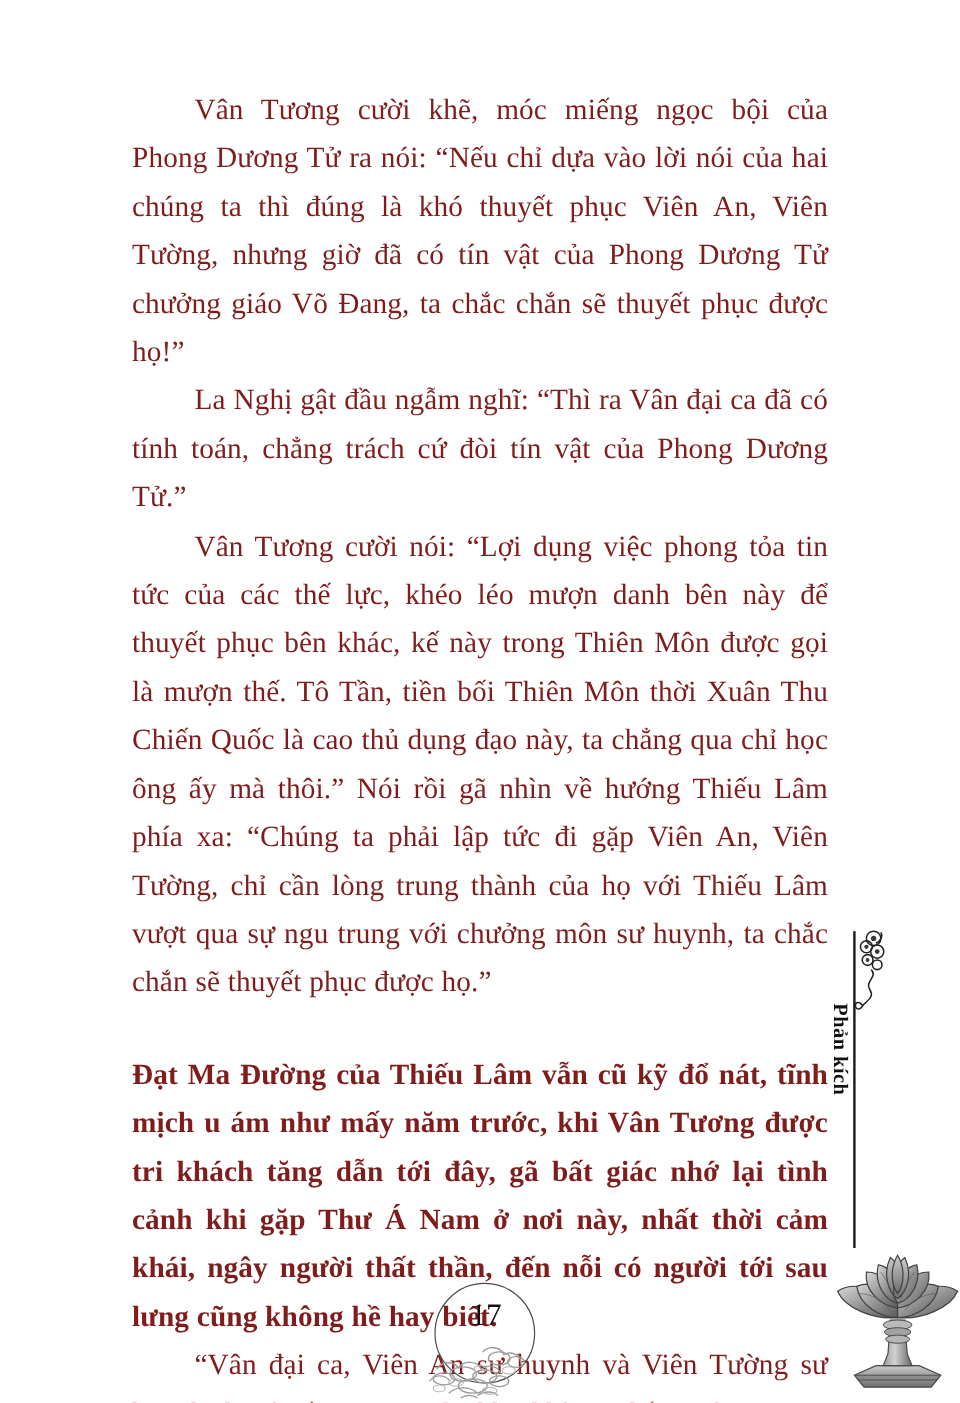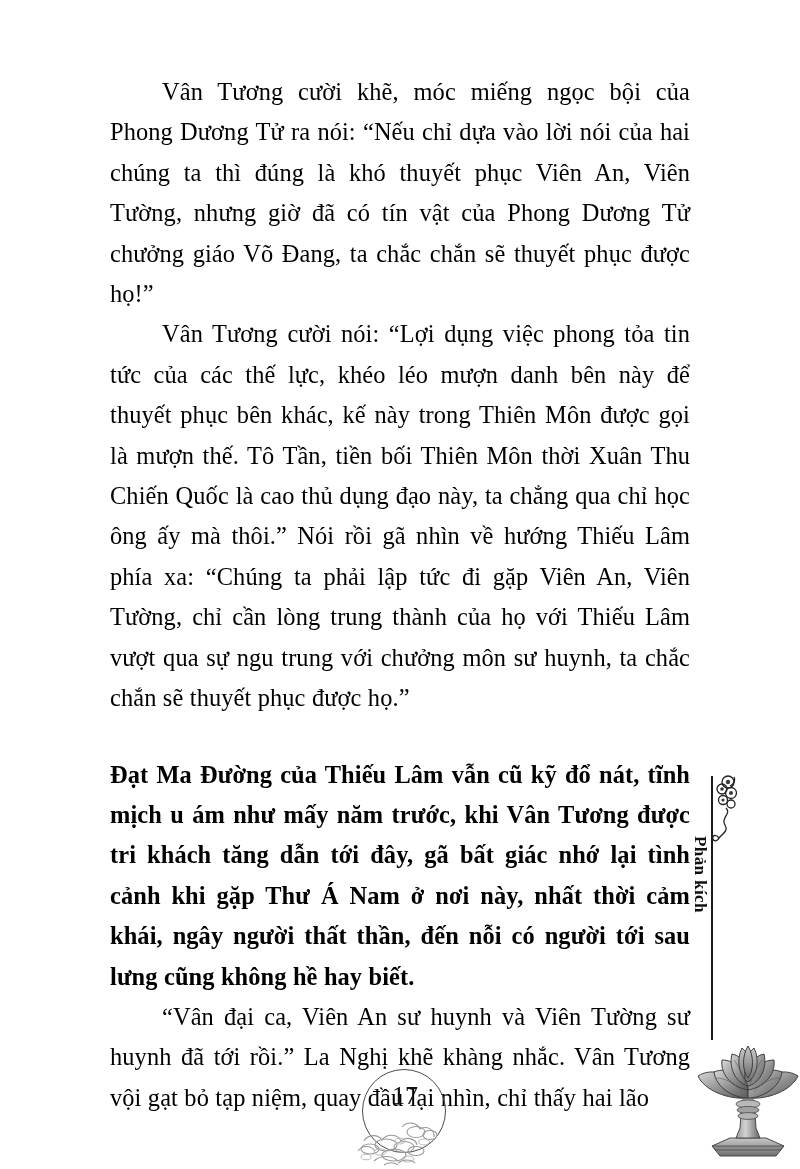--- a/index.html
+++ b/index.html
@@ -33,21 +33,21 @@
   }
 
   .para {
     margin: 0;
     font-size: 24.4px;
     line-height: 40.4px;
     text-align: justify;
     text-justify: inter-word;
     letter-spacing: 0.1px;
     word-spacing: 0.2px;
-    color: #000000;
+    color: #7f1d1d;
   }
   .para.indent {
     text-indent: 52px;
   }
   .para.flush {
     text-indent: 0;
     font-weight: bold;
   }
 
   .block-gap {
@@ -137,20 +137,21 @@
 </style>
 </head>
 <body>
 
 <div class="page">
 
   <div class="text-column">
 
     <p class="para indent">Vân Tương cười khẽ, móc miếng ngọc bội của Phong Dương Tử ra nói: “Nếu chỉ dựa vào lời nói của hai chúng ta thì đúng là khó thuyết phục Viên An, Viên Tường, nhưng giờ đã có tín vật của Phong Dương Tử chưởng giáo Võ Đang, ta chắc chắn sẽ thuyết phục được họ!”</p>
 
+    <p class="para indent">La Nghị gật đầu ngẫm nghĩ: “Thì ra Vân đại ca đã có tính toán, chẳng trách cứ đòi tín vật của Phong Dương Tử.”</p>
 
     <p class="para indent">Vân Tương cười nói: “Lợi dụng việc phong tỏa tin tức của các thế lực, khéo léo mượn danh bên này để thuyết phục bên khác, kế này trong Thiên Môn được gọi là mượn thế. Tô Tần, tiền bối Thiên Môn thời Xuân Thu Chiến Quốc là cao thủ dụng đạo này, ta chẳng qua chỉ học ông ấy mà thôi.” Nói rồi gã nhìn về hướng Thiếu Lâm phía xa: “Chúng ta phải lập tức đi gặp Viên An, Viên Tường, chỉ cần lòng trung thành của họ với Thiếu Lâm vượt qua sự ngu trung với chưởng môn sư huynh, ta chắc chắn sẽ thuyết phục được họ.”</p>
 
     <div class="block-gap"></div>
 
     <p class="para flush">Đạt Ma Đường của Thiếu Lâm vẫn cũ kỹ đổ nát, tĩnh mịch u ám như mấy năm trước, khi Vân Tương được tri khách tăng dẫn tới đây, gã bất giác nhớ lại tình cảnh khi gặp Thư Á Nam ở nơi này, nhất thời cảm khái, ngây người thất thần, đến nỗi có người tới sau lưng cũng không hề hay biết.</p>
 
     <p class="para indent">“Vân đại ca, Viên An sư huynh và Viên Tường sư huynh đã tới rồi.” La Nghị khẽ khàng nhắc. Vân Tương vội gạt bỏ tạp niệm, quay đầu lại nhìn, chỉ thấy hai lão</p>
   </div>
 

